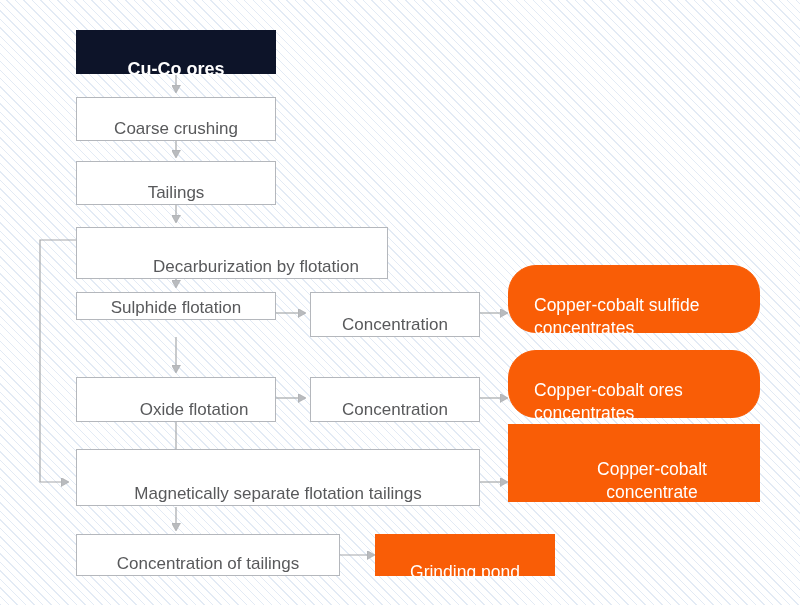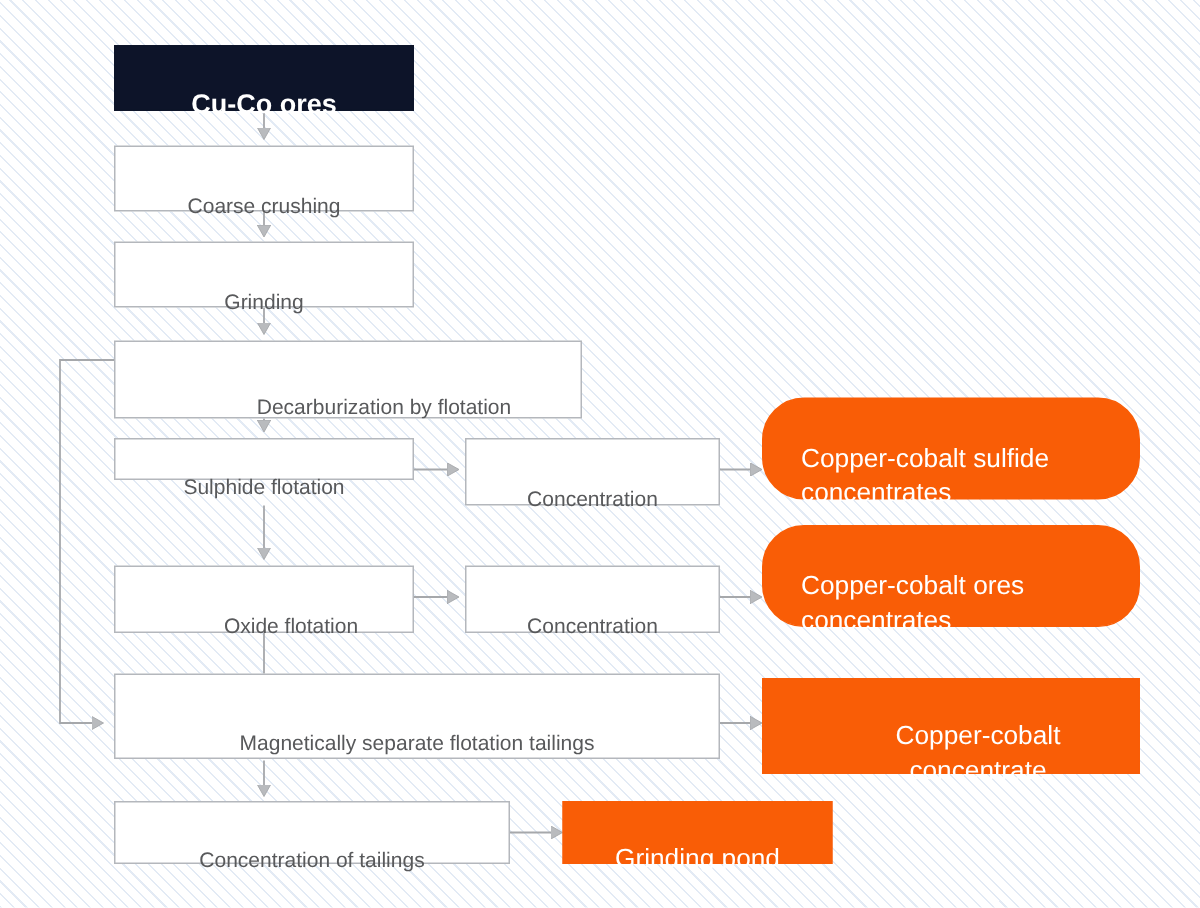--- a/index.html
+++ b/index.html
@@ -43,23 +43,24 @@
     box-sizing: border-box;
     display: flex;
     align-items: center;
     line-height: 1.32;
   }
 
   .node-white {
     background: #ffffff;
     border: 1px solid #b4b7bc;
     color: #58595b;
-    font-size: 14px;
+    font-size: 17px;
     justify-content: center;
     text-align: center;
+    align-items: flex-end;
   }
 
   .node-dark {
     background: #0d1429;
     border: 1px solid #0d1429;
     color: #ffffff;
     font-size: 18px;
     font-weight: bold;
     justify-content: center;
     text-align: center;
@@ -131,21 +132,21 @@
 
   <div class="node node-dark" style="left:76px; top:30px; width:200px; height:44px;">
     <span class="node-label">Cu-Co ores</span>
   </div>
 
   <div class="node node-white" style="left:76px; top:97px; width:200px; height:44px;">
     <span class="node-label">Coarse crushing</span>
   </div>
 
   <div class="node node-white" style="left:76px; top:161px; width:200px; height:44px;">
-    <span class="node-label">Grinding</span>
+    <span class="node-label">Tailings</span>
   </div>
 
   <div class="node node-white" style="left:76px; top:227px; width:312px; height:52px;padding-left:48px;">
     <span class="node-label">Decarburization by flotation</span>
   </div>
 
   <div class="node node-white" style="left:76px; top:292px; width:200px; height:28px;">
     <span class="node-label">Sulphide flotation</span>
   </div>
 
@@ -170,21 +171,21 @@
   </div>
 
   <div class="node node-orange align-left" style="left:508px; top:265px; width:252px; height:68px;">
     <span class="node-label">Copper-cobalt sulfide concentrates</span>
   </div>
 
   <div class="node node-orange align-left" style="left:508px; top:350px; width:252px; height:68px;">
     <span class="node-label">Copper-cobalt ores concentrates</span>
   </div>
 
-  <div class="node node-orange align-center" style="left:508px; top:452px; width:252px; height:64px;padding-left:48px;">
+  <div class="node node-orange align-center" style="left:508px; top:424px; width:252px; height:78px;padding-left:48px;">
     <span class="node-label">Copper-cobalt concentrate</span>
   </div>
 
   <div class="node node-orange align-center" style="left:375px; top:534px; width:180px; height:42px;">
     <span class="node-label">Grinding pond</span>
   </div>
 
 </div>
 
 </body></html>

